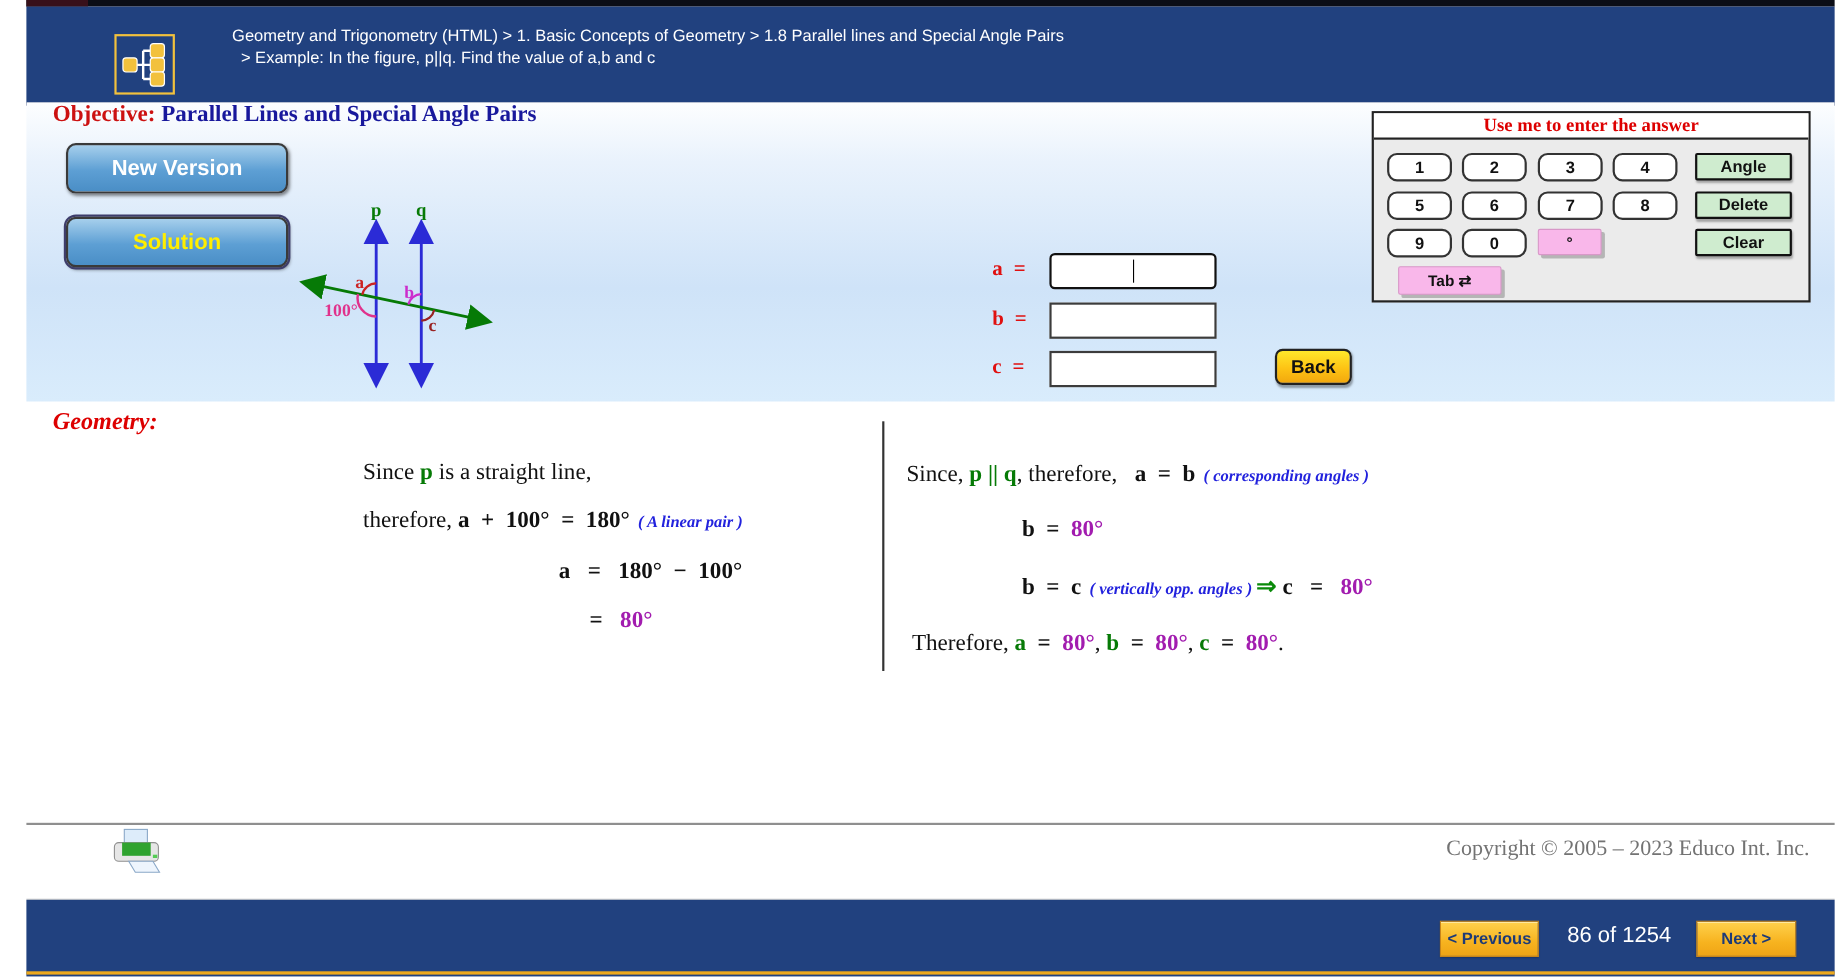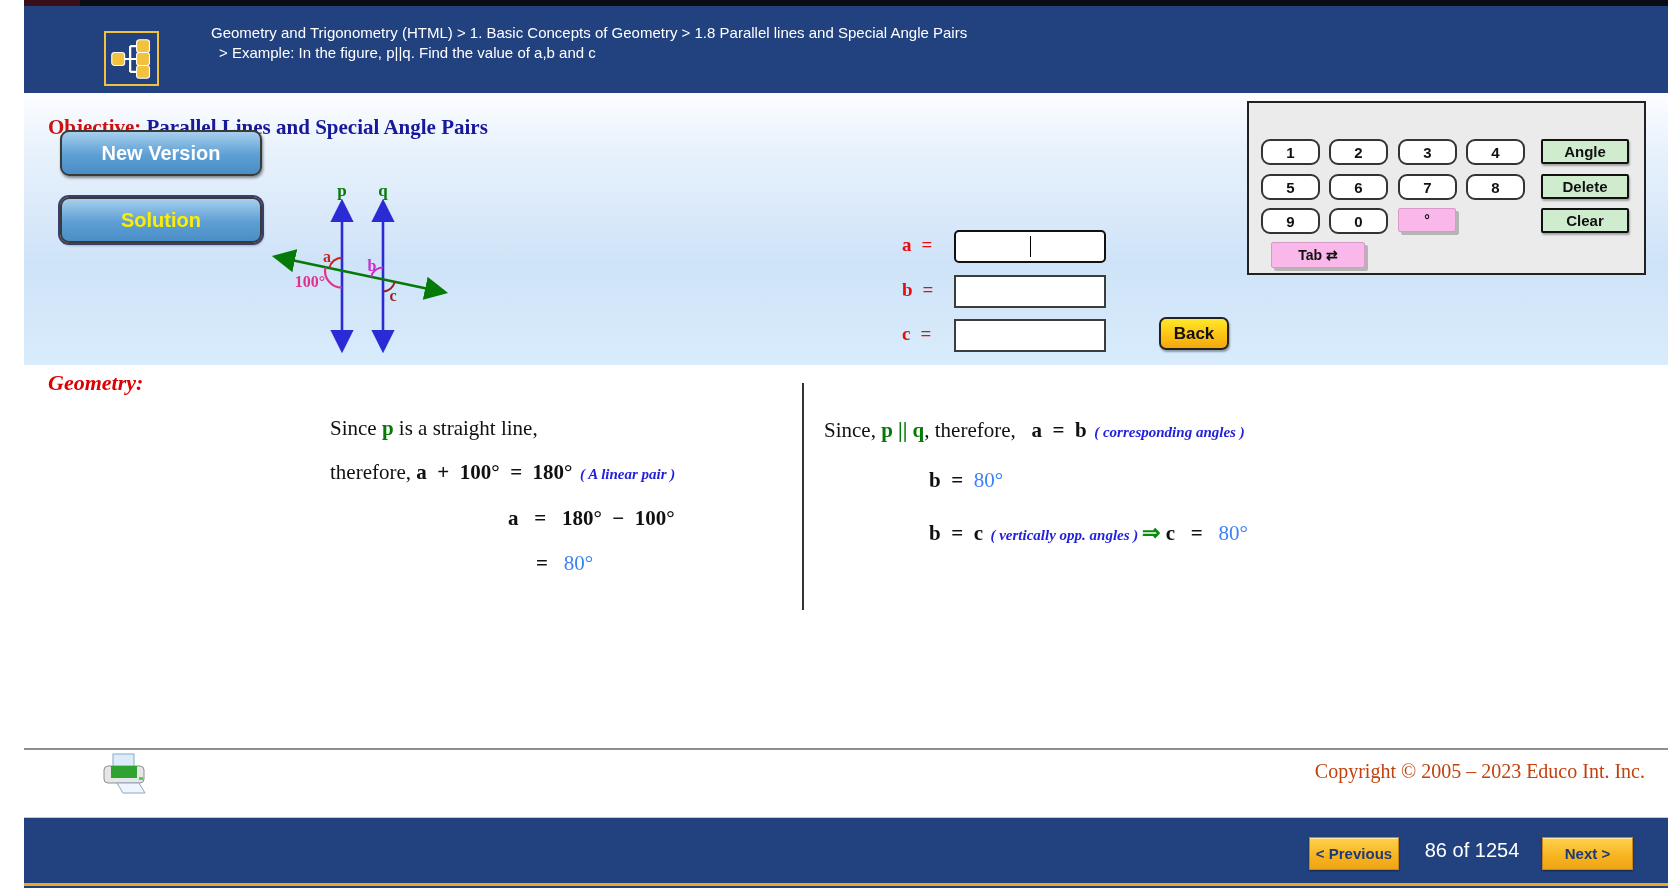--- a/index.html
+++ b/index.html
@@ -15,21 +15,21 @@
   .crumbs{left:163px;top:17px;color:#ffffff;font-family:"Liberation Sans",sans-serif;font-size:15px;line-height:20px;}
   .crumbs .l2{padding-left:8px;}
   .close-btn{left:1621px;top:3px;width:26px;height:26px;background:#fdf8ef;border:3px solid #cf3b12;
              color:#d41f0a;font-family:"Liberation Sans",sans-serif;font-weight:bold;font-size:19px;
              display:flex;align-items:center;justify-content:center;cursor:pointer;}
 
   
   .band{left:0;top:93px;width:1645px;height:272px;
         background:linear-gradient(180deg,#fdfeff 0%,#e9f2fc 20%,#cfe3f8 62%,#d9ecfc 100%);}
 
-  .objective{left:24px;top:115px;font-size:21px;font-weight:bold;white-space:pre;}
+  .objective{left:24px;top:91px;font-size:21px;font-weight:bold;white-space:pre;}
   .obj-label{color:#cc1111;}
   .obj-title{color:#18189c;}
 
   .btn-blue{width:198px;height:42px;border-radius:9px;border:2px solid #3a3a3a;
             background:linear-gradient(180deg,#a6cfec 0%,#5d9fd4 55%,#4a8ec6 100%);
             color:#ffffff;font-family:"Liberation Sans",sans-serif;font-weight:bold;font-size:20px;
             display:flex;align-items:center;justify-content:center;cursor:pointer;
             box-shadow:1px 2px 3px rgba(0,0,0,.45);}
   .btn-newversion{left:36px;top:130px;}
   .btn-solution{left:36px;top:197px;color:#ffee00;box-shadow:0 0 0 2px #3d3d6b,1px 2px 3px rgba(0,0,0,.45);}
@@ -65,29 +65,29 @@
   .key-pink{position:absolute;background:#f9b7ea;border:1px solid #d898c8;border-radius:2px;
             font-family:"Liberation Sans",sans-serif;font-weight:bold;font-size:14px;color:#111;
             display:flex;align-items:center;justify-content:center;cursor:pointer;box-shadow:3px 3px 0 #b5b5b5;}
 
   
   .sol-heading{left:24px;top:370px;color:#dd0000;font-weight:bold;font-style:italic;font-size:22px;}
   .col-divider{left:778px;top:383px;width:2px;height:227px;background:#333;}
   .sol-line{font-size:21px;color:#111;white-space:pre;}
   .sol-line .math{font-weight:bold;}
   .sol-line .green{color:#067a06;font-weight:bold;}
-  .sol-line .red{color:#3b82f6;font-weight:normal;}
+  .sol-line .red{color:#a21caf;font-weight:bold;}
   .sol-line .note{color:#2222dd;font-weight:bold;font-style:italic;font-size:15px;}
   .sol-line .arrow{color:#0a8a0a;font-weight:bold;font-size:22px;}
   .L1{left:306px;top:416px;} .L2{left:306px;top:460px;} .L3{left:484px;top:506px;} .L4{left:512px;top:551px;}
   .R1{left:800px;top:418px;} .R2{left:905px;top:468px;} .R3{left:905px;top:520px;} .R4{left:805px;top:572px;}
 
   .foot-divider{left:0;top:748px;width:1645px;height:2px;background:#8f8f8f;}
   .printer{left:76px;top:752px;cursor:pointer;}
-  .copyright{top:760px;right:23px;font-size:20px;color:#c2410c;}
+  .copyright{top:760px;right:23px;font-size:20px;color:#737373;}
 
   .prefooter-line{left:0;top:817px;width:1668px;height:1px;background:#c9c9c9;}
   .footer{left:0;top:818px;width:1668px;height:70px;background:#21417f;}
   .footer-yellow{left:0;top:883px;width:1668px;height:3px;background:#eda91d;}
   .btn-nav{position:absolute;height:31px;border-radius:0;border:1px solid #c8851a;
            background:linear-gradient(180deg,#ffd14d 0%,#f7b31f 60%,#efa415 100%);
            color:#1c3a78;font-family:"Liberation Sans",sans-serif;font-weight:bold;font-size:15px;
            display:flex;align-items:center;justify-content:center;cursor:pointer;
            box-shadow:inset 0 1px 0 #ffe9a0,0 1px 2px rgba(0,0,0,.4);}
   .btn-prev{left:1285px;top:19px;width:88px;}
@@ -166,20 +166,21 @@
   </div>
 
   <div class="abs ans-label" style="left:878px;top:323px;"><span>c</span><span>=</span></div>
   <div class="abs ans-box" style="left:930px;top:319px;">
     <input class="ans-input" value="" style="">
   </div>
 
   <div class="abs btn-done">Back</div>
 
   <div class="abs numpad">
+    <div class="numpad-title">Use me to enter the answer</div>
     <div class="key" style="left:12px; top:36px;width:55px;">1</div>
     <div class="key" style="left:80px; top:36px;width:55px;">2</div>
     <div class="key" style="left:149px;top:36px;width:55px;">3</div>
     <div class="key" style="left:217px;top:36px;width:55px;">4</div>
     <div class="key-green" style="left:292px;top:36px;">Angle</div>
 
     <div class="key" style="left:12px; top:71px;width:55px;">5</div>
     <div class="key" style="left:80px; top:71px;width:55px;">6</div>
     <div class="key" style="left:149px;top:71px;width:55px;">7</div>
     <div class="key" style="left:217px;top:71px;width:55px;">8</div>
@@ -197,20 +198,21 @@
   <div class="abs col-divider"></div>
 
   <div class="abs sol-line L1"><span>Since </span><span class="green">p</span><span> is a straight line,</span></div>
   <div class="abs sol-line L2"><span>therefore, </span><span class="math">a  +  100°  =  180°</span><span class="note">  ( A linear pair )</span></div>
   <div class="abs sol-line L3"><span class="math">a   =   180°  −  100°</span></div>
   <div class="abs sol-line L4"><span class="math">=   </span><span class="red">80°</span></div>
 
   <div class="abs sol-line R1"><span>Since, </span><span class="green">p || q</span><span>, therefore,   </span><span class="math">a  =  b</span><span class="note">  ( corresponding angles )</span></div>
   <div class="abs sol-line R2"><span class="math">b  =  </span><span class="red">80°</span></div>
   <div class="abs sol-line R3"><span class="math">b  =  c</span><span class="note">  ( vertically opp. angles ) </span><span class="arrow">⇒</span><span class="math"> c   =   </span><span class="red">80°</span></div>
+  <div class="abs sol-line R4"><span>Therefore, </span><span class="green">a</span><span class="math">  =  </span><span class="red">80°</span><span>, </span><span class="green">b</span><span class="math">  =  </span><span class="red">80°</span><span>, </span><span class="green">c</span><span class="math">  =  </span><span class="red">80°</span><span>.</span></div>
 
   <div class="abs foot-divider"></div>
   <div class="abs printer">
     <svg width="50" height="45" viewBox="0 0 50 45">
       <rect x="13" y="2" width="21" height="16" fill="#ddecfa" stroke="#8aa8c8" stroke-width="1"></rect>
       <rect x="4" y="14" width="40" height="17" rx="4" fill="#e6e6e6" stroke="#8f8f8f" stroke-width="1"></rect>
       <rect x="11" y="14" width="26" height="12" fill="#2fa32f"></rect>
       <rect x="39" y="25" width="4" height="3" fill="#55cc55"></rect>
       <polygon points="17,31 39,31 45,41 23,41" fill="#eef5fd" stroke="#8aa8c8" stroke-width="1"></polygon>
     </svg>

